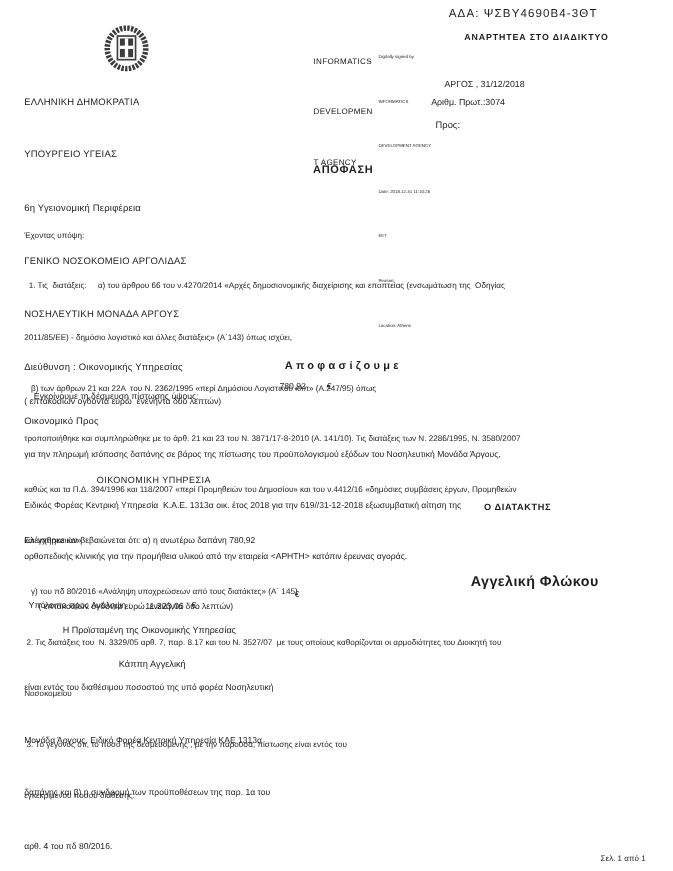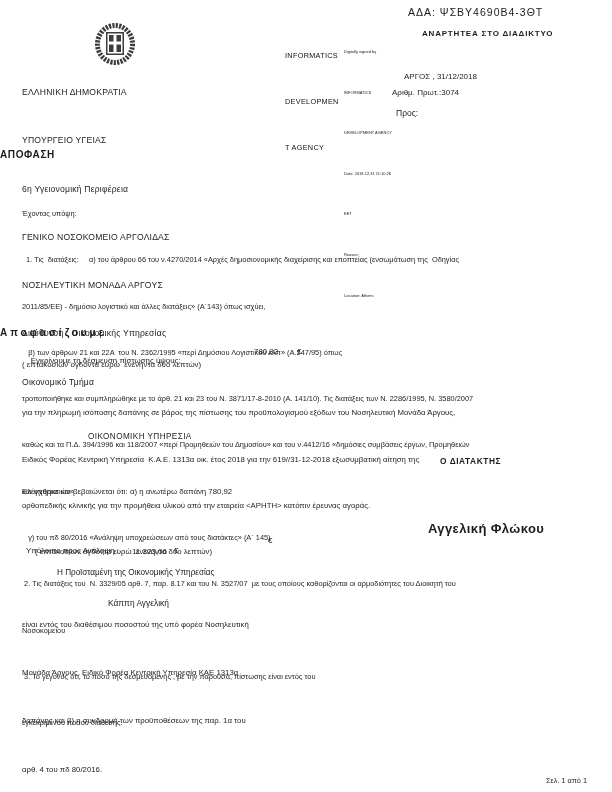--- a/index.html
+++ b/index.html
@@ -6,21 +6,21 @@
   .page{
     position:relative;width:612px;height:792px;background:#ffffff;
     font-family:"Liberation Sans","DejaVu Sans",sans-serif;color:#1c1c1c;
     overflow:hidden;margin:0 auto;
   }
   .abs{position:absolute;white-space:pre;}
   .hdr-line{font-size:8.6px;line-height:12.3px;letter-spacing:.2px;}
   .body-line{font-size:7.4px;line-height:10.3px;}
   .fin-line{font-size:7.8px;line-height:12.2px;}
   .bold{font-weight:bold;}
-  .center{left:0;width:568px;text-align:left;white-space:normal;}
+  .center{left:0;width:568px;text-align:center;white-space:normal;padding-left:28px;}
   .tiny{font-size:4px;line-height:4.6px;color:#222;}
   .ida-name{font-size:7.3px;line-height:9.8px;letter-spacing:.3px;color:#111;}
 </style>
 </head>
 <body>
 
 <div class="page">
 
   <div class="abs" style="left:75px;top:5px;">
     <svg width="44" height="42" viewBox="0 0 44 42">
@@ -34,21 +34,21 @@
     </svg>
   </div>
 
   <div class="abs" style="left:22px;top:50px;">
     <div class="hdr-line">ΕΛΛΗΝΙΚΗ ΔΗΜΟΚΡΑΤΙΑ</div>
     <div class="hdr-line">ΥΠΟΥΡΓΕΙΟ ΥΓΕΙΑΣ</div>
     <div class="hdr-line">6η Υγειονομική Περιφέρεια</div>
     <div class="hdr-line">ΓΕΝΙΚΟ ΝΟΣΟΚΟΜΕΙΟ ΑΡΓΟΛΙΔΑΣ</div>
     <div class="hdr-line">ΝΟΣΗΛΕΥΤΙΚΗ ΜΟΝΑΔΑ ΑΡΓΟΥΣ</div>
     <div class="hdr-line">Διεύθυνση : Οικονομικής Υπηρεσίας</div>
-    <div class="hdr-line">Οικονομικό Τμήμα</div>
+    <div class="hdr-line">Οικονομικό Προς</div>
   </div>
 
   <div class="abs" style="left:285px;top:15px;">
     <div class="ida-name">INFORMATICS</div>
     <div class="ida-name">DEVELOPMEN</div>
     <div class="ida-name">T AGENCY</div>
   </div>
   <div class="abs" style="left:344px;top:14px;">
     <div class="tiny">Digitally signed by</div>
     <div class="tiny">INFORMATICS</div>

